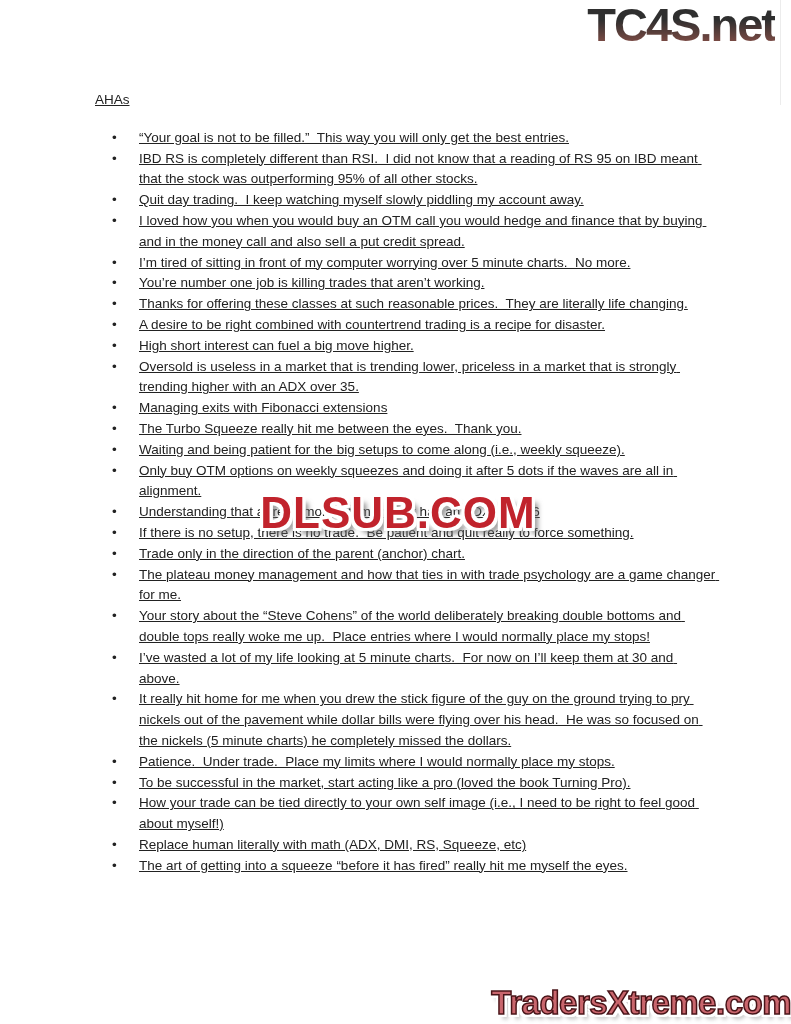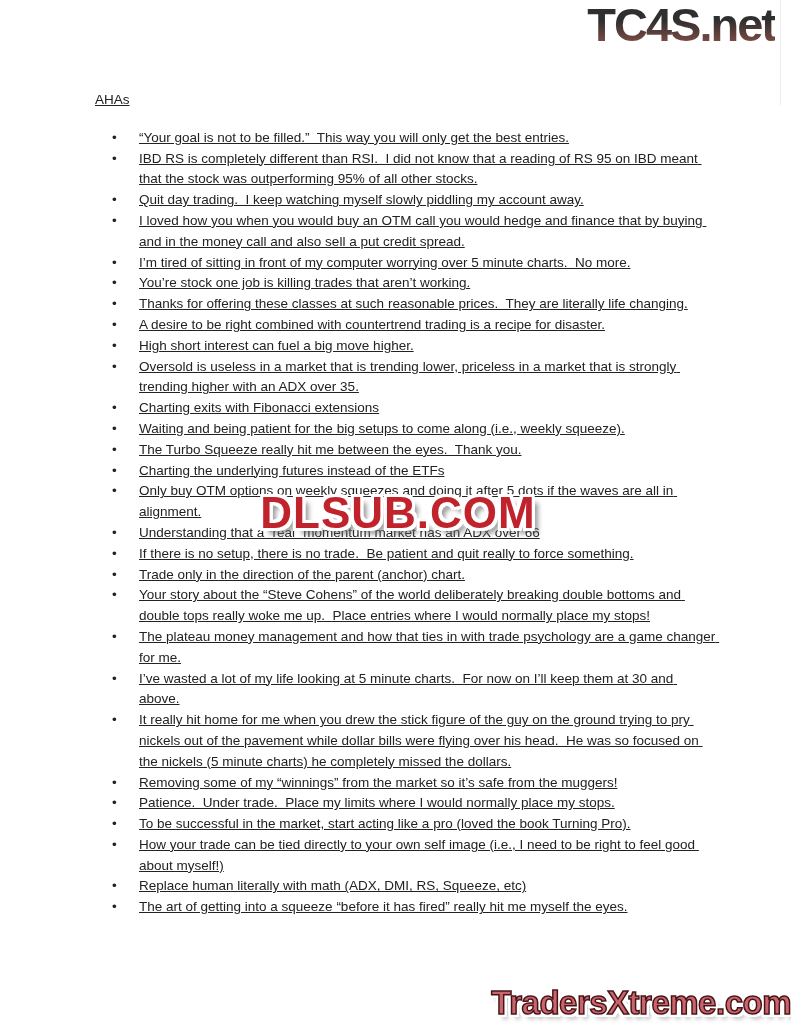--- a/index.html
+++ b/index.html
@@ -110,38 +110,36 @@
   <div class="tc4s-logo">TC4S.net</div>
 
   <div class="content">
     <div class="doc-title">AHAs</div>
     <ul class="aha-list">
         <li>“Your goal is not to be filled.”  This way you will only get the best entries.</li>
         <li>IBD RS is completely different than RSI.  I did not know that a reading of RS 95 on IBD meant that the stock was outperforming 95% of all other stocks.</li>
         <li>Quit day trading.  I keep watching myself slowly piddling my account away.</li>
         <li>I loved how you when you would buy an OTM call you would hedge and finance that by buying and in the money call and also sell a put credit spread.</li>
         <li>I’m tired of sitting in front of my computer worrying over 5 minute charts.  No more.</li>
-        <li>You’re stock one job is killing trades that aren’t working.</li>
+        <li>You’re number one job is killing trades that aren’t working.</li>
         <li>Thanks for offering these classes at such reasonable prices.  They are literally life changing.</li>
         <li>A desire to be right combined with countertrend trading is a recipe for disaster.</li>
         <li>High short interest can fuel a big move higher.</li>
         <li>Oversold is useless in a market that is trending lower, priceless in a market that is strongly trending higher with an ADX over 35.</li>
-        <li>Charting exits with Fibonacci extensions</li>
+        <li>Managing exits with Fibonacci extensions</li>
+        <li>The Turbo Squeeze really hit me between the eyes.  Thank you.</li>
         <li>Waiting and being patient for the big setups to come along (i.e., weekly squeeze).</li>
-        <li>The Turbo Squeeze really hit me between the eyes.  Thank you.</li>
-        <li>Charting the underlying futures instead of the ETFs</li>
         <li>Only buy OTM options on weekly squeezes and doing it after 5 dots if the waves are all in alignment.</li>
         <li>Understanding that a “real” momentum market has an ADX over 66</li>
         <li>If there is no setup, there is no trade.  Be patient and quit really to force something.</li>
         <li>Trade only in the direction of the parent (anchor) chart.</li>
+        <li>The plateau money management and how that ties in with trade psychology are a game changer for me.</li>
         <li>Your story about the “Steve Cohens” of the world deliberately breaking double bottoms and double tops really woke me up.  Place entries where I would normally place my stops!</li>
-        <li>The plateau money management and how that ties in with trade psychology are a game changer for me.</li>
         <li>I’ve wasted a lot of my life looking at 5 minute charts.  For now on I’ll keep them at 30 and above.</li>
         <li>It really hit home for me when you drew the stick figure of the guy on the ground trying to pry nickels out of the pavement while dollar bills were flying over his head.  He was so focused on the nickels (5 minute charts) he completely missed the dollars.</li>
-        <li>Removing some of my “winnings” from the market so it’s safe from the muggers!</li>
         <li>Patience.  Under trade.  Place my limits where I would normally place my stops.</li>
         <li>To be successful in the market, start acting like a pro (loved the book Turning Pro).</li>
         <li>How your trade can be tied directly to your own self image (i.e., I need to be right to feel good about myself!)</li>
         <li>Replace human literally with math (ADX, DMI, RS, Squeeze, etc)</li>
         <li>The art of getting into a squeeze “before it has fired” really hit me myself the eyes.</li>
       </ul>
   </div>
 
   <div class="watermark">DLSUB.COM</div>
 

